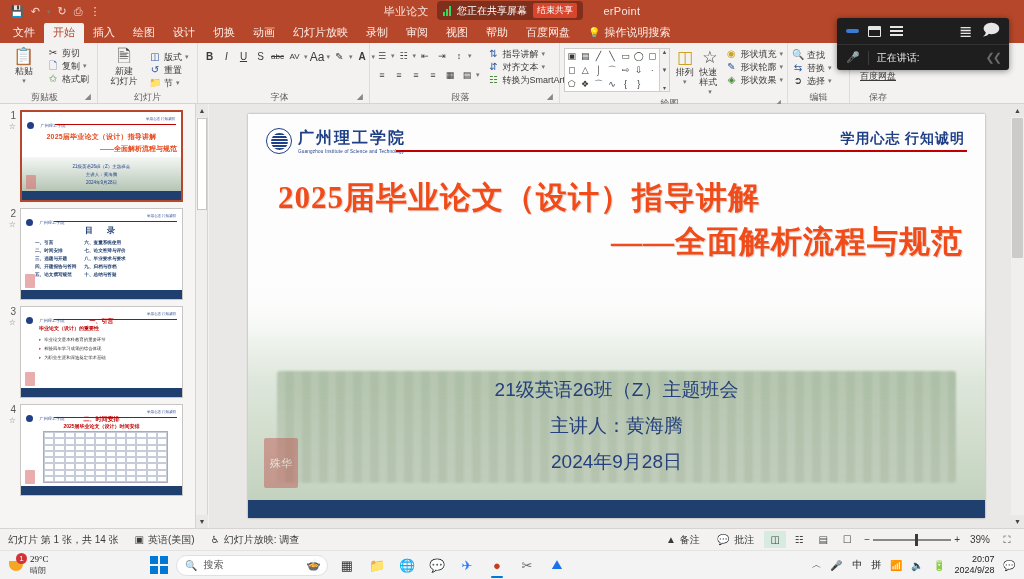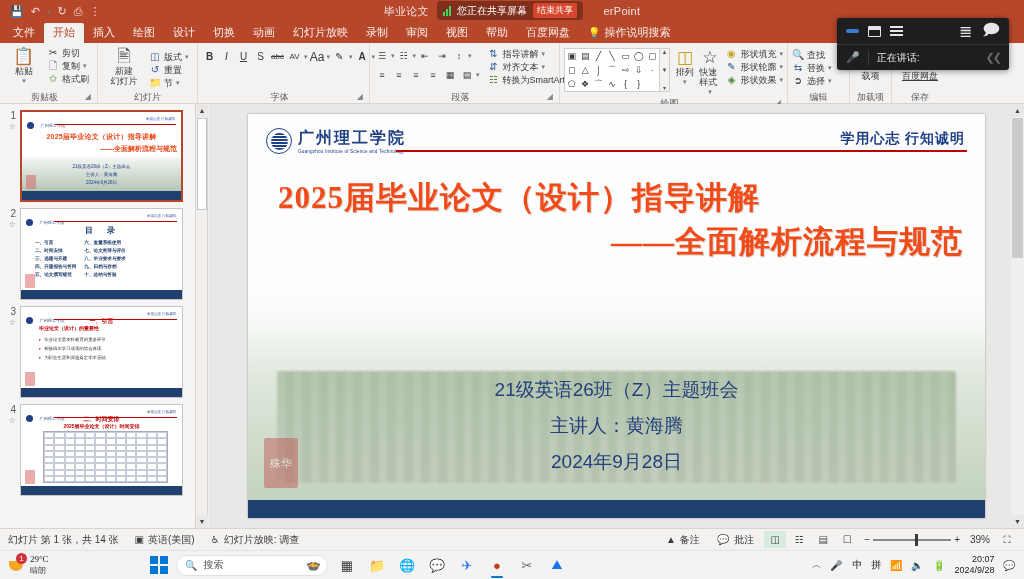--- a/index.html
+++ b/index.html
@@ -549,29 +549,20 @@
           <div class="smallbtn">
             <span class="gly">➲</span>
             <span>选择</span>
             <span class="chev">▾</span>
           </div>
         </div>
       </div>
       <div class="grp-label">编辑</div>
     </div>
 
-    <div class="grp" style="width:42px">
-      <div class="grp-body" style="justify-content:center; padding-top:16px">
-        <div class="bigbtn" style="width:36px">
-          <span>加</span>
-          <span>载项</span>
-        </div>
-      </div>
-      <div class="grp-label">加载项</div>
-    </div>
 
     <div class="grp" style="width:56px; border-right:none">
       <div class="grp-body" style="justify-content:center; padding-top:16px">
         <div class="bigbtn" style="width:52px">
           <span>保存到</span>
           <span style="text-decoration:underline">百度网盘</span>
         </div>
       </div>
       <div class="grp-label">保存</div>
     </div>

